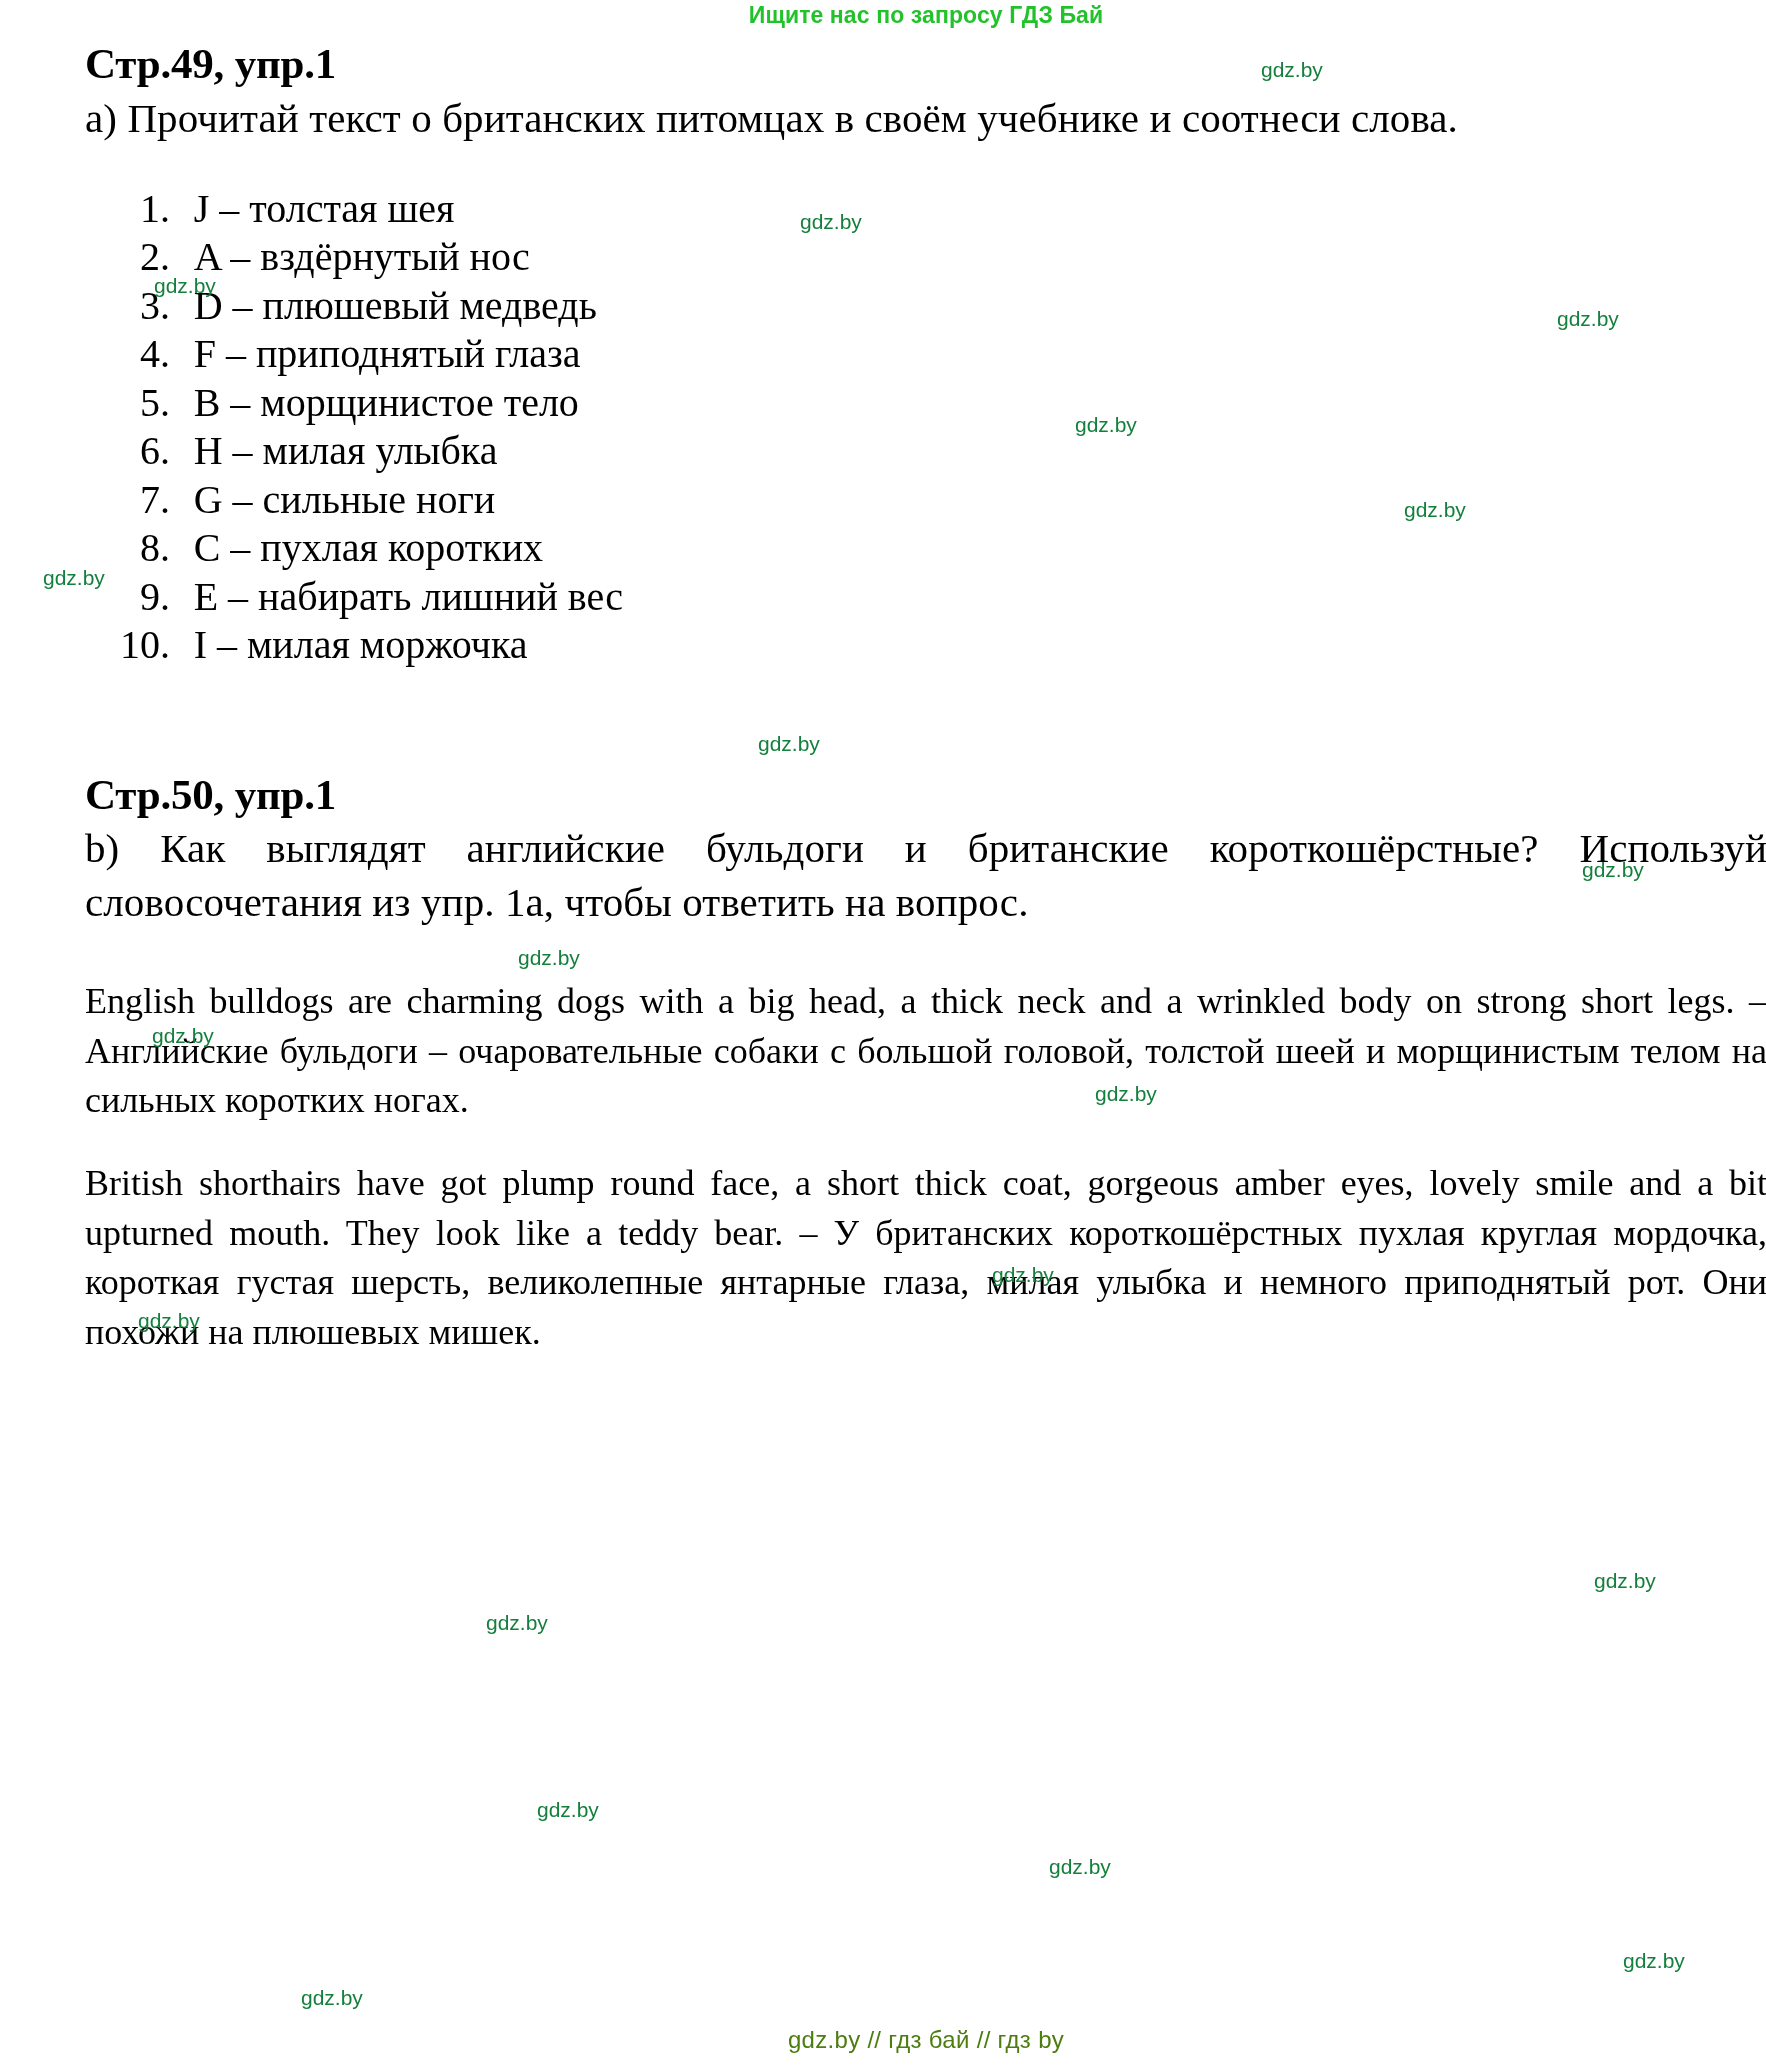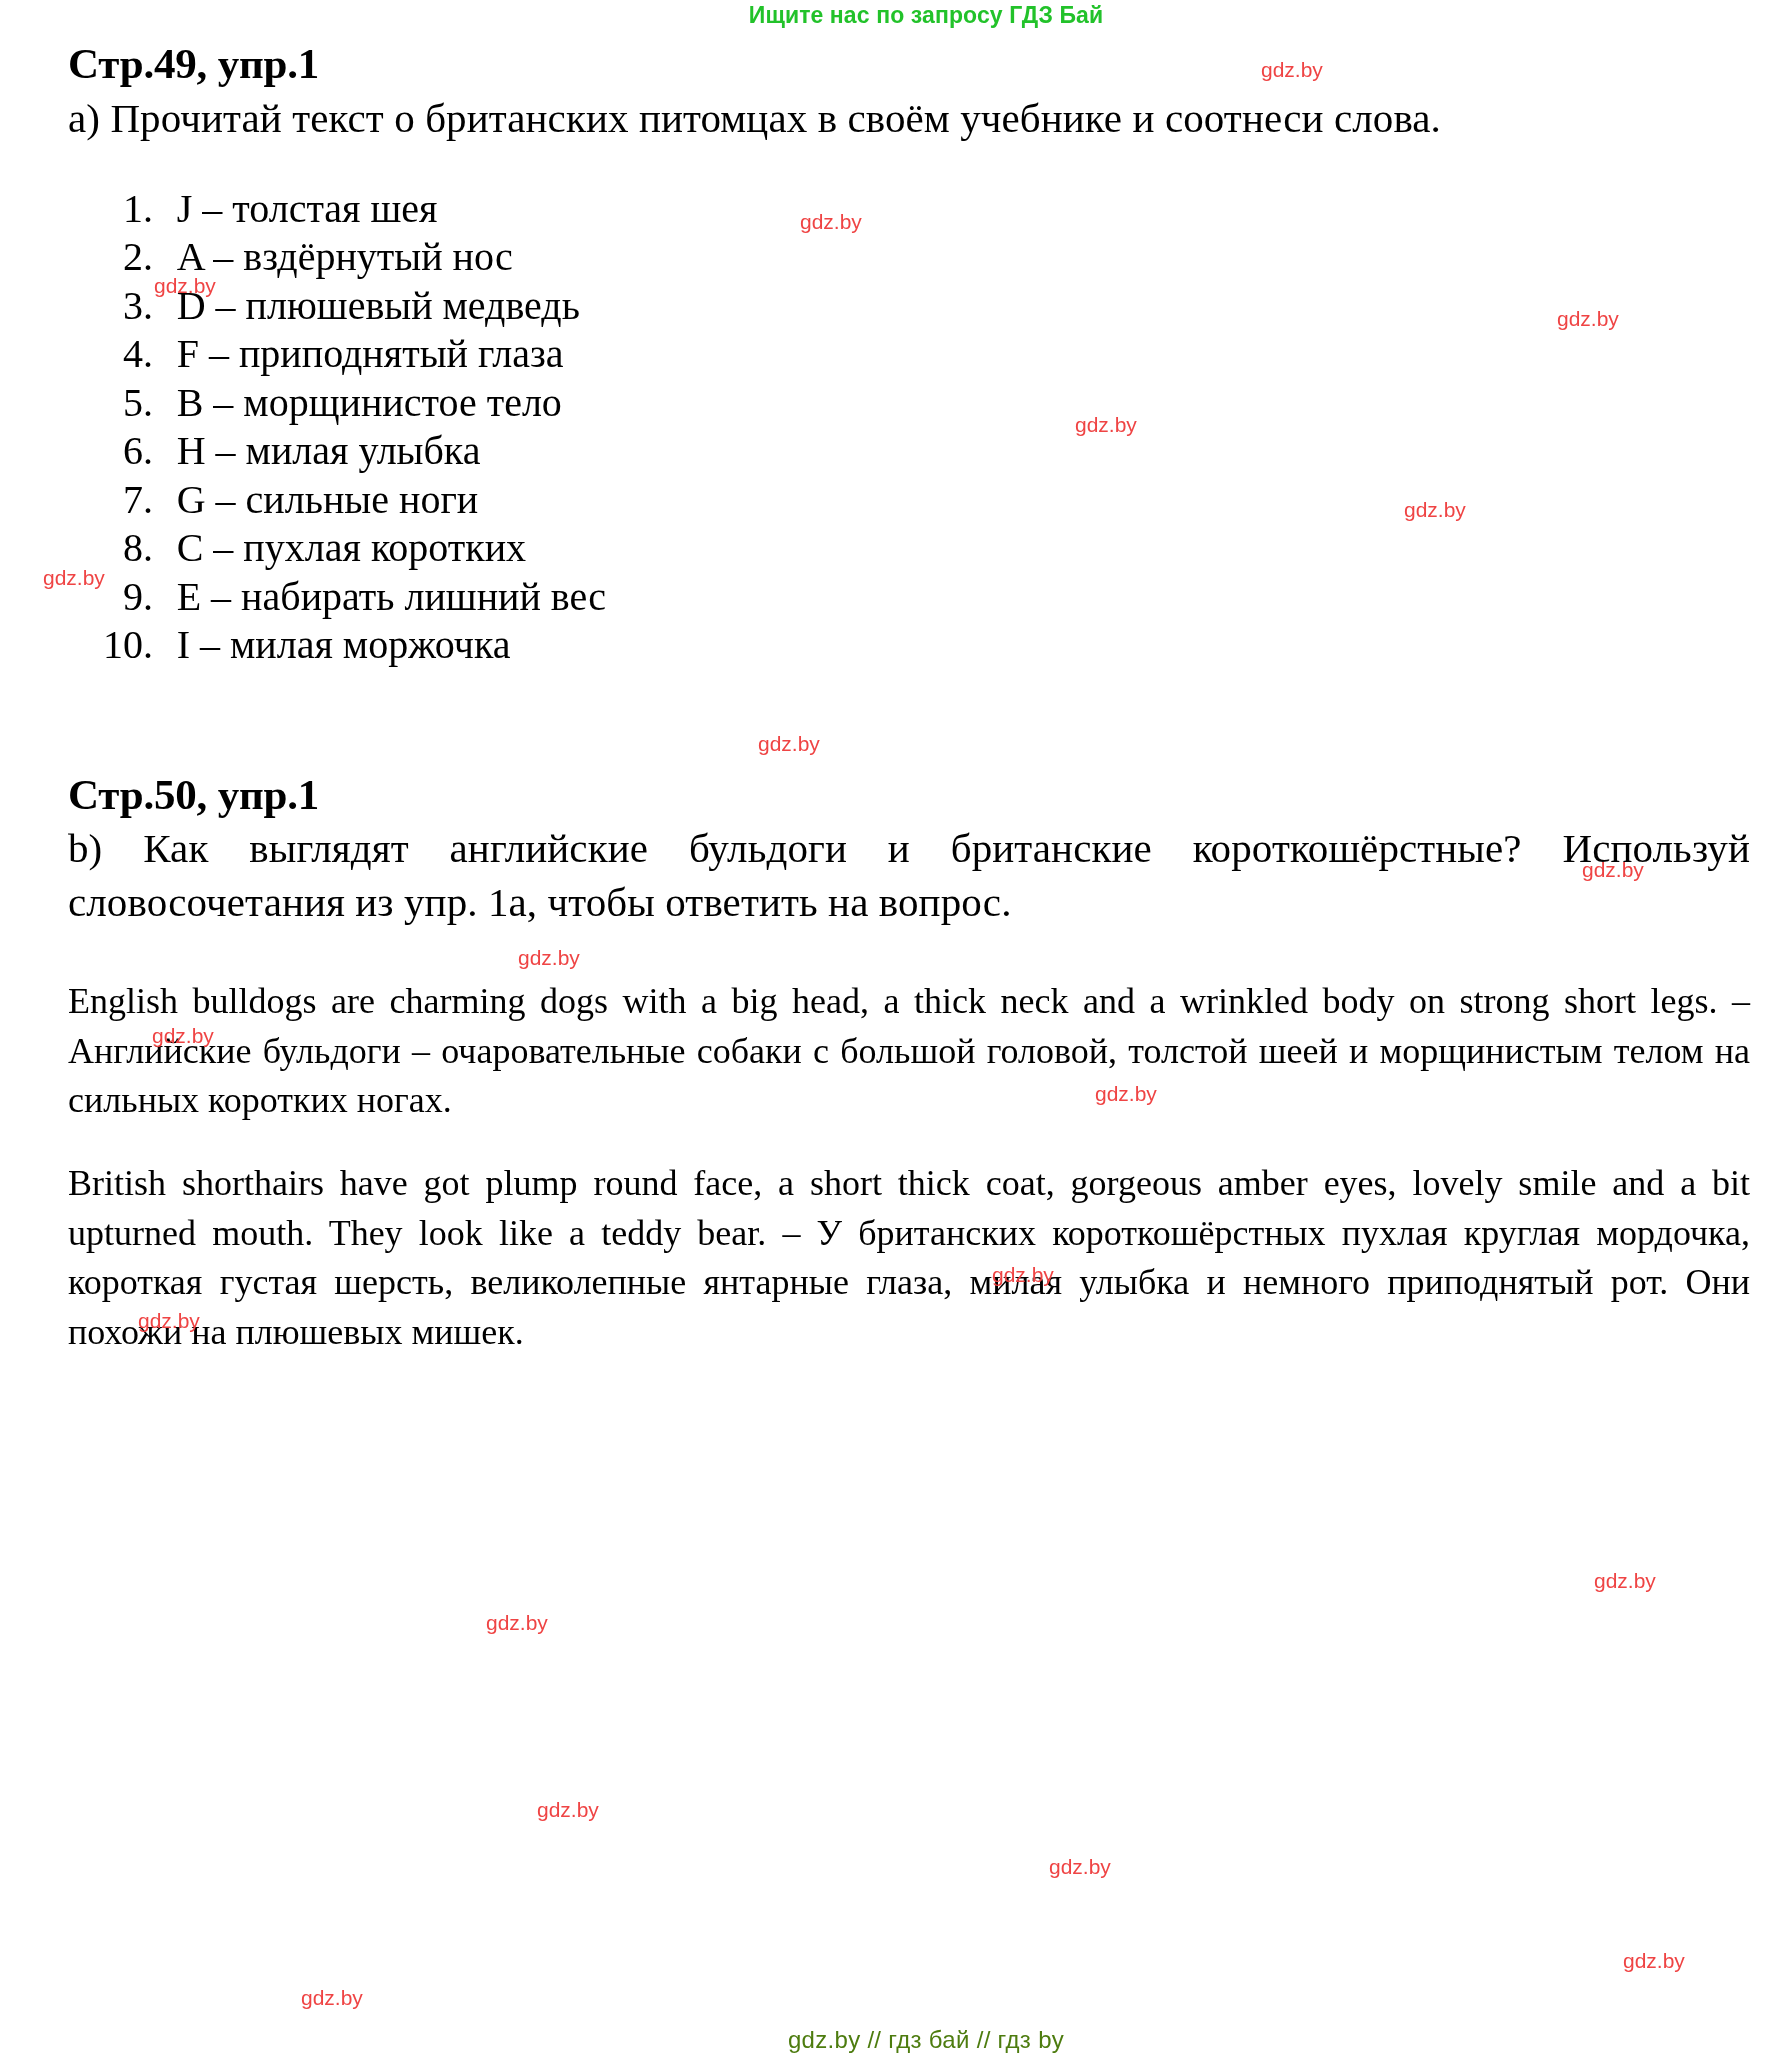--- a/index.html
+++ b/index.html
@@ -36,21 +36,21 @@
     font-family: "Liberation Sans", "DejaVu Sans", sans-serif;
     font-size: 23px;
     font-weight: bold;
     color: #22c22a;
     letter-spacing: 0.1px;
   }
 
   
   .content {
     position: absolute;
-    left: 25px;
+    left: 42px;
     top: 41px;
     width: 1682px;
   }
 
   .ex-heading {
     font-family: "Liberation Serif", "DejaVu Serif", serif;
     font-weight: bold;
     font-size: 43px;
     line-height: 1.05;
     margin: 0 0 5.5px 0;
@@ -100,21 +100,21 @@
     text-align-last: left;
     margin: 0 0 33px 0;
   }
   .para-block { margin-top: 48px; }
 
   
   .wm {
     position: absolute;
     font-family: "Liberation Sans", "DejaVu Sans", sans-serif;
     font-size: 21px;
-    color: #ef4444;
+    color: #15803d;
     white-space: nowrap;
     pointer-events: none;
   }
 
   
   .footer-links {
     position: absolute;
     left: 0;
     bottom: 13px;
     width: 1766px;

